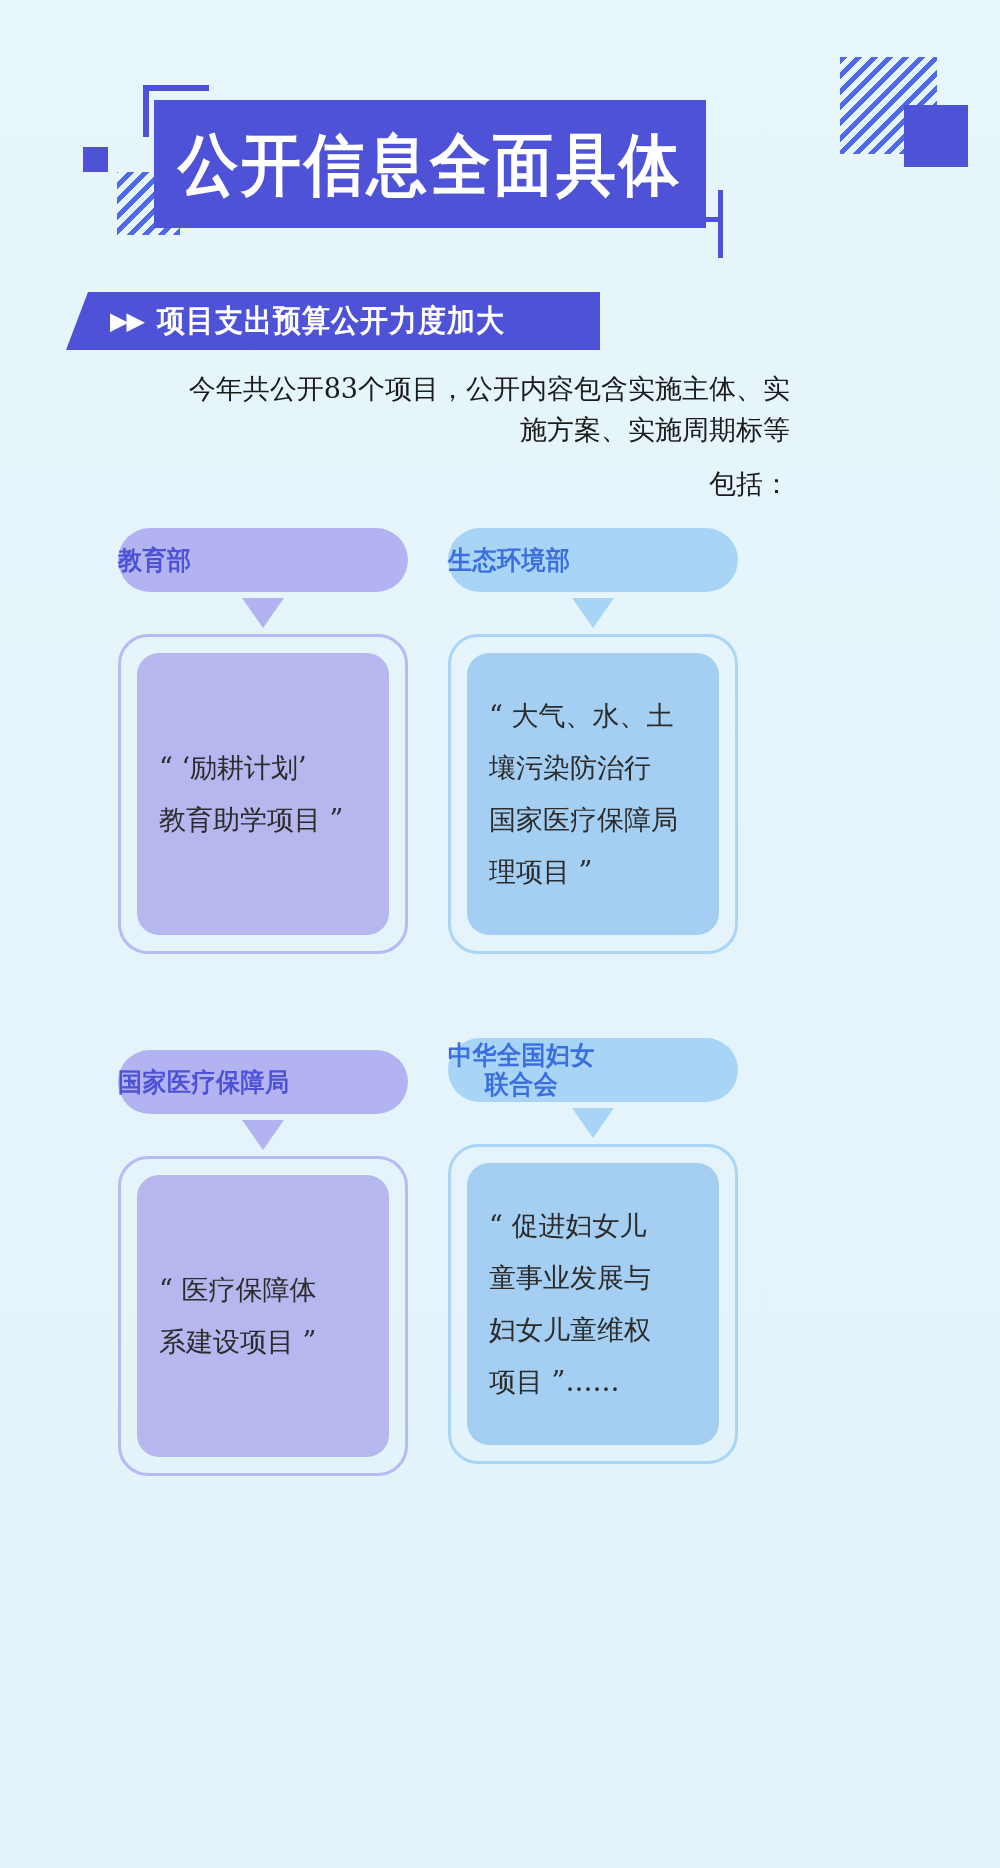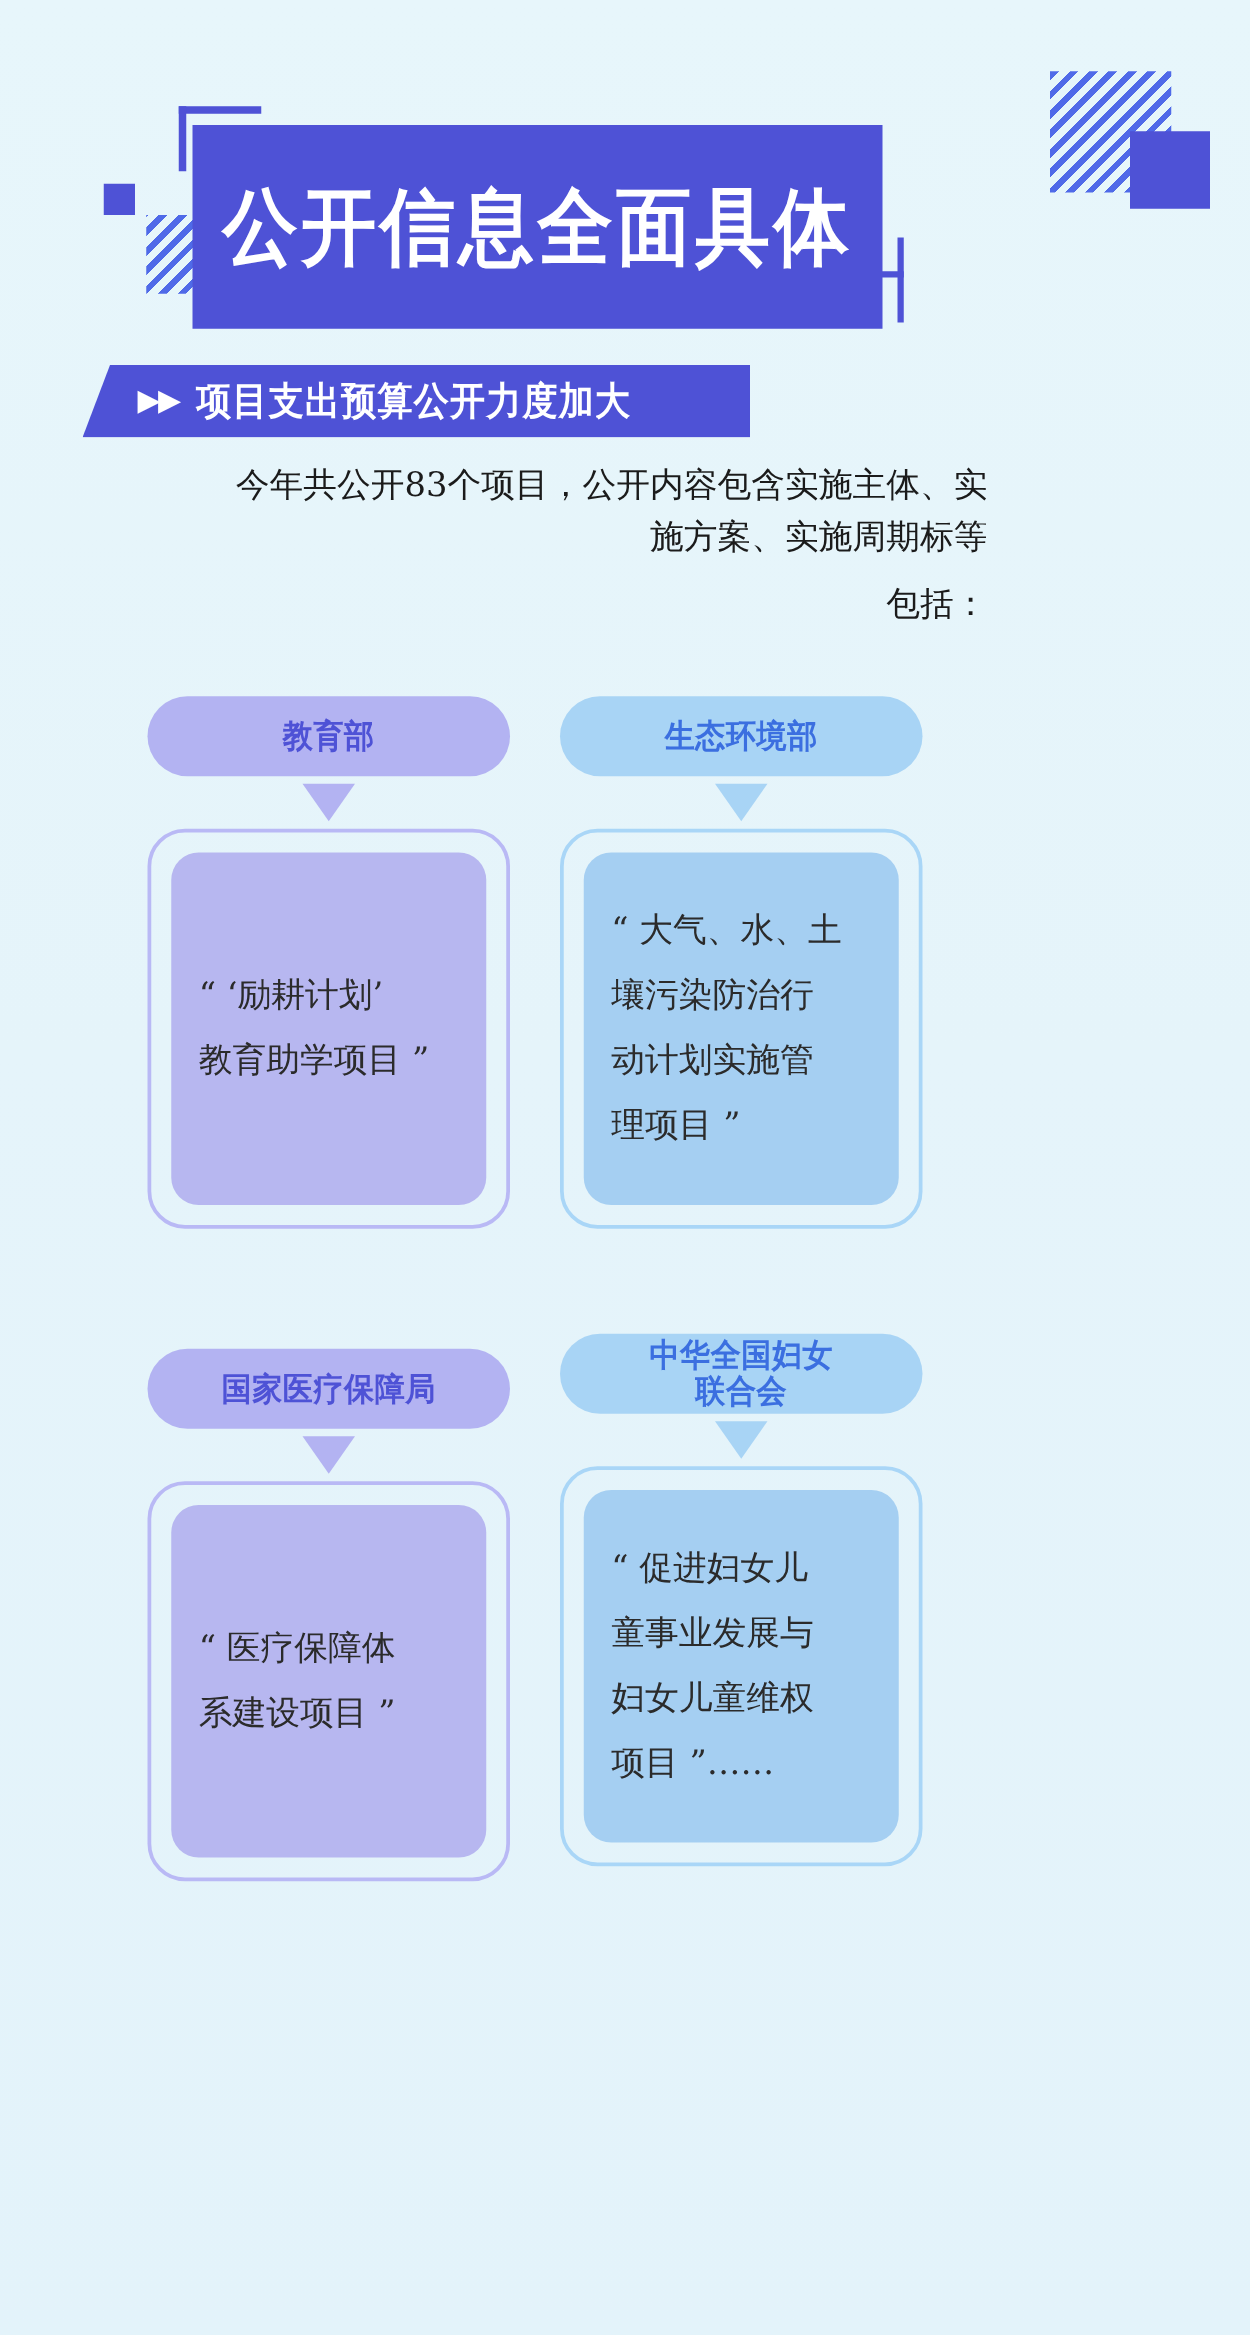--- a/index.html
+++ b/index.html
@@ -52,21 +52,21 @@
     width: 5px; height: 68px; background: #4e52d6;
   }
   .deco-hline {
     position: absolute; left: 573px; top: 217px;
     width: 150px; height: 5px; background: #4e52d6;
   }
 
   .title-banner {
     position: absolute;
     left: 154px; top: 100px;
-    width: 552px; height: 163px;
+    width: 552px; height: 128px;
     background: #4e52d6;
     display: flex; align-items: center; justify-content: center;
   }
   .title-text {
     color: #ffffff;
     font-size: 60px;
     font-weight: 900;
     letter-spacing: 3px;
     line-height: 1;
     white-space: nowrap;
@@ -125,23 +125,22 @@
   .cell {
     position: absolute;
     width: 330px;
   }
   .cell.left  { left: 118px; }
   .cell.right { left: 448px; }
 
   .pill {
     width: 290px; height: 64px;
     border-radius: 32px;
-    display: flex; align-items: center; justify-content: center;
+    display: flex; align-items: center; 
     text-align: center;
-    margin-top: 29px;
   }
   .pill.two-line { height: 64px; }
   .pill-label {
     font-size: 24px;
     font-weight: 900;
     line-height: 27px;
     letter-spacing: 0.5px;
     transform: scaleY(1.08);
     font-family: "DejaVu Sans", "Liberation Sans", sans-serif;
     white-space: pre-line;
@@ -235,21 +234,21 @@
 
       <div class="cell right" style="top:0;">
         <div class="pill blu">
           <span class="pill-label">生态环境部</span>
         </div>
         <div class="arrow blu"></div>
         <div class="card-outer blu">
           <div class="card-inner blu" style="min-height:282px;">
             <div class="card-text">“ 大气、水、土
 壤污染防治行
-动计划实施管
+国家医疗保障局
 理项目 ”</div>
           </div>
         </div>
       </div>
 
     </div>
 
     <div class="grid-row" style="height:520px;">
 
       <div class="cell left" style="top:12px;">

